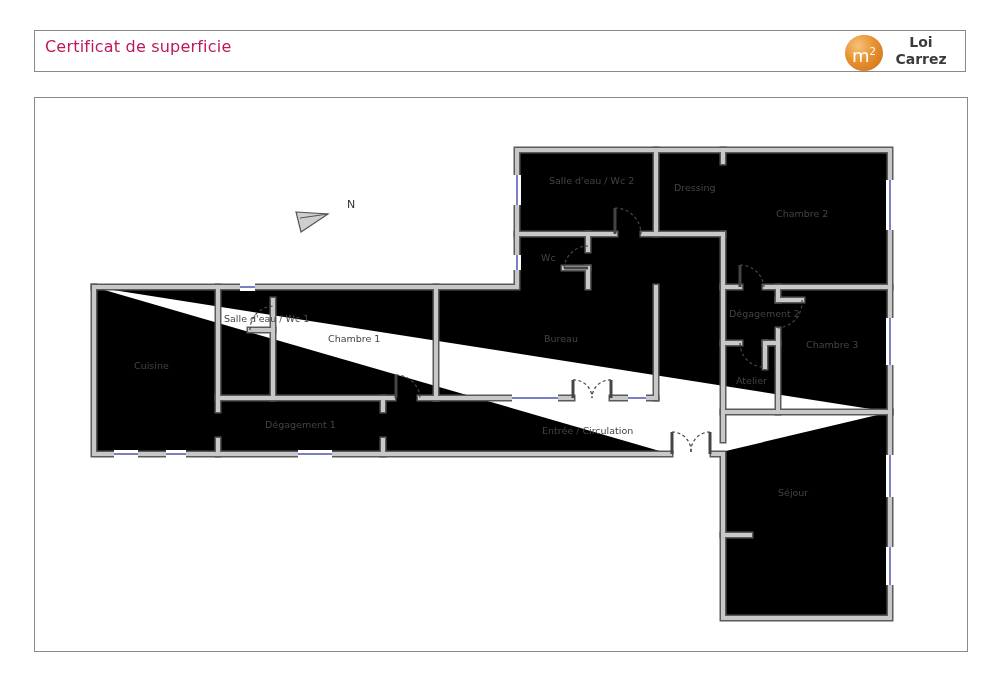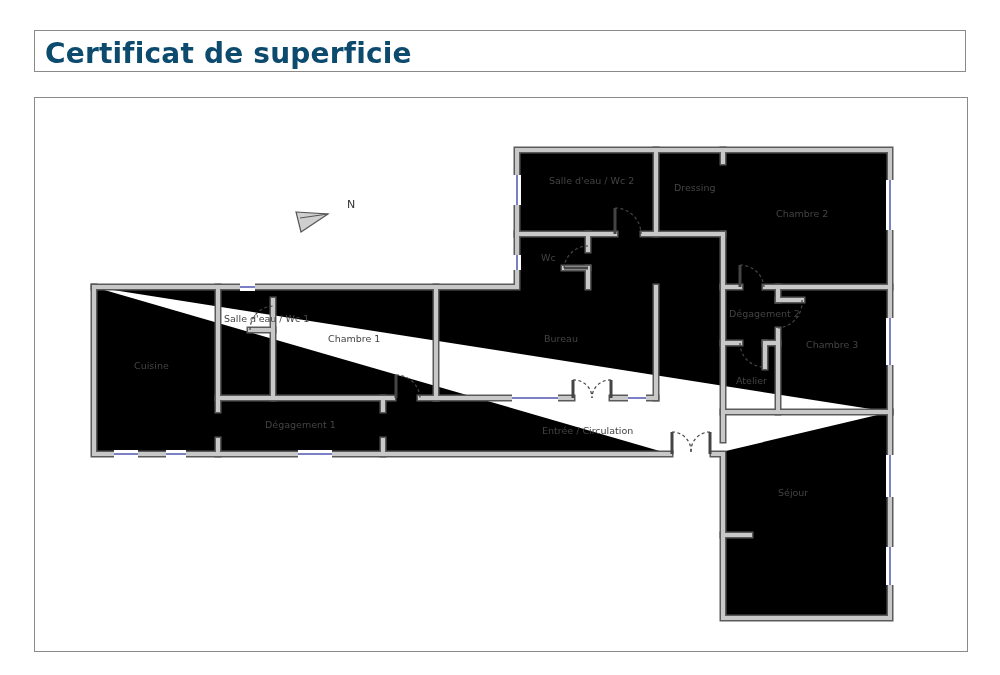--- a/index.html
+++ b/index.html
@@ -2,21 +2,21 @@
 <html><head>
 <meta charset="utf-8">
 <style>
   html, body { margin: 0; padding: 0; background: #ffffff; }
   body { width: 1000px; height: 675px; position: relative; overflow: hidden; font-family: "DejaVu Sans", sans-serif; }
   .header {
     position: absolute; left: 34px; top: 30px; width: 932px; height: 42px;
     border: 1.5px solid #8a8a8a; box-sizing: border-box; background: #fff;
   }
   .title {
-    position: absolute; left: 10px; top: 6px; font-size: 28px; font-weight: bold; color: #0c4a6e;
+    position: absolute; left: 10px; top: 6px; font-size: 16px; font-weight: normal; color: #be185d;
     letter-spacing: 0.2px;
   }
   .logo { position: absolute; right: 16px; top: 2px; width: 104px; height: 36px; }
   .logo-circle {
     position: absolute; left: 0; top: 2px; width: 38px; height: 36px; border-radius: 50%;
     background: radial-gradient(circle at 35% 30%, #f6c27a 0%, #e8912e 45%, #c8701a 100%);
     color: #fff; font-size: 18px; text-align: center; line-height: 34px;
   }
   .logo-circle sup { font-size: 10px; }
   .logo-text {
@@ -29,20 +29,27 @@
   }
   svg.plan { position: absolute; left: 0; top: 0; }
   .room-label { font-family: "DejaVu Sans", sans-serif; font-size: 9.5px; fill: #444; }
   .north-label { font-family: "DejaVu Sans", sans-serif; font-size: 11px; fill: #333; }
 </style>
 </head>
 <body>
 
 <div class="header">
   <div class="title">Certificat de superficie</div>
+  <div class="logo">
+    <div class="logo-circle"><span>m</span><sup>2</sup></div>
+    <div class="logo-text">
+      <div>Loi</div>
+      <div>Carrez</div>
+    </div>
+  </div>
 </div>
 
 <div class="plan-frame"></div>
 
 <svg class="plan" width="1000" height="675" viewBox="0 0 1000 675">
   <defs>
     <style>
       .w { fill: none; stroke: #5a5a5a; stroke-width: 7; stroke-linecap: square; stroke-linejoin: miter; }
       .wi { fill: none; stroke: #c8c8c8; stroke-width: 4; stroke-linecap: square; stroke-linejoin: miter; }
       .win { stroke: #7b7fc4; stroke-width: 2; }

